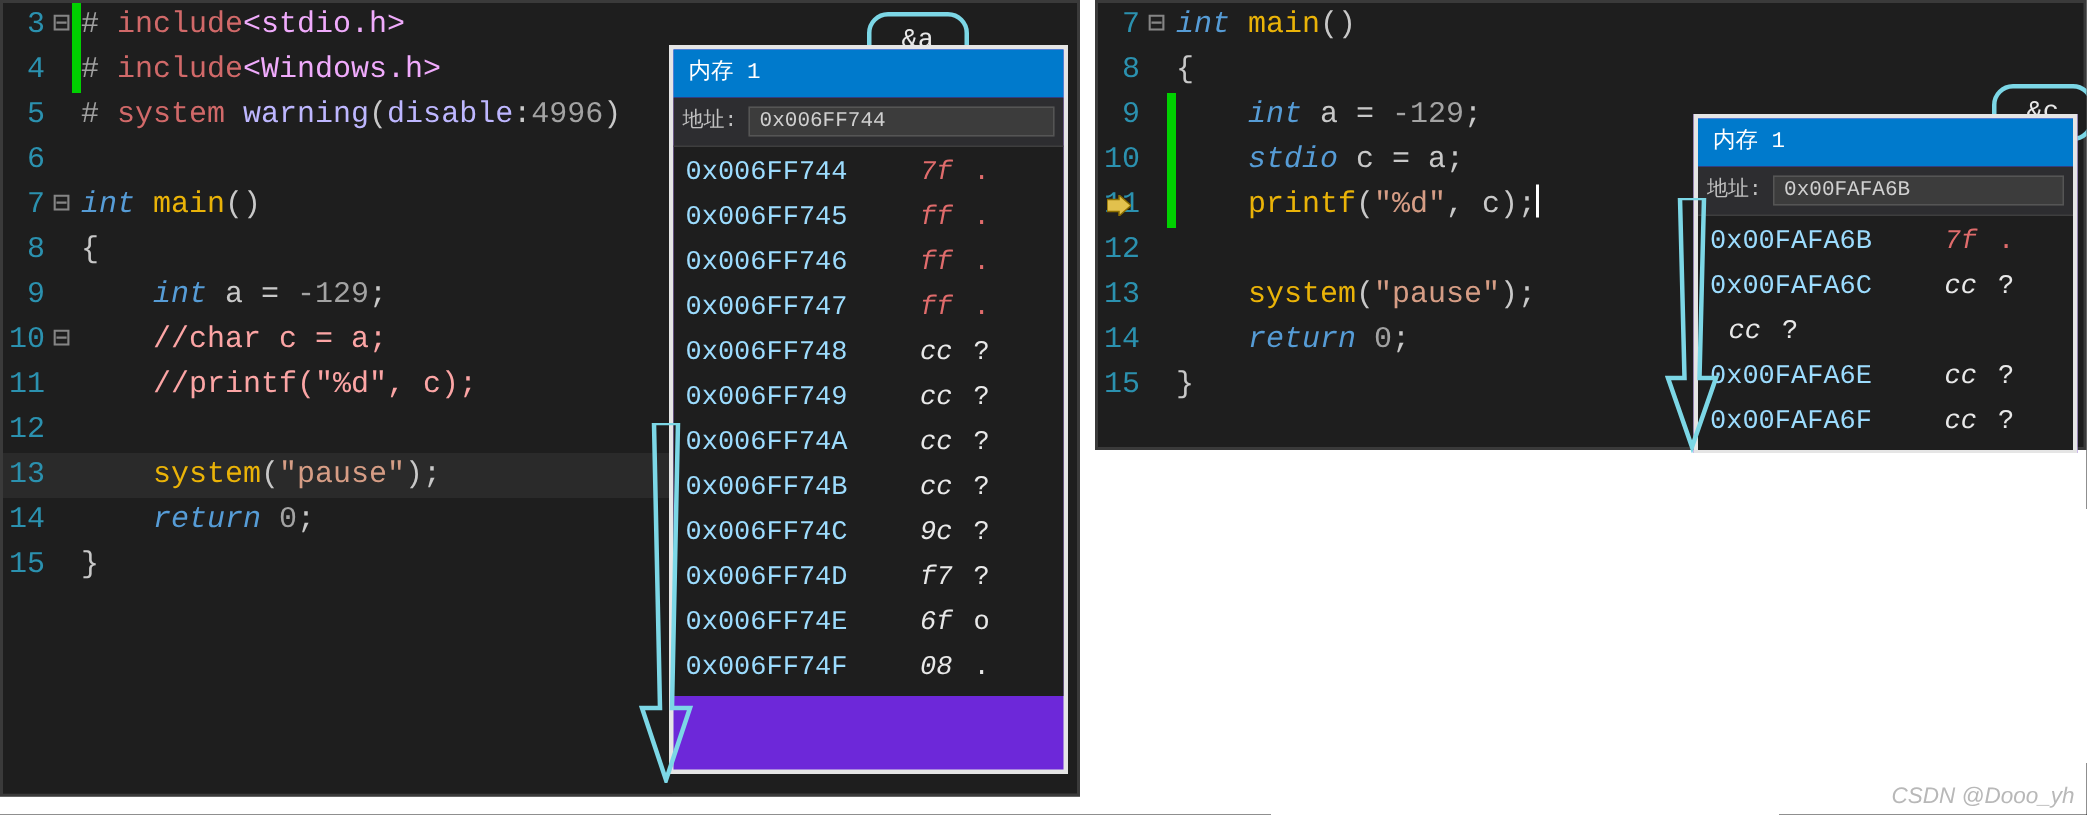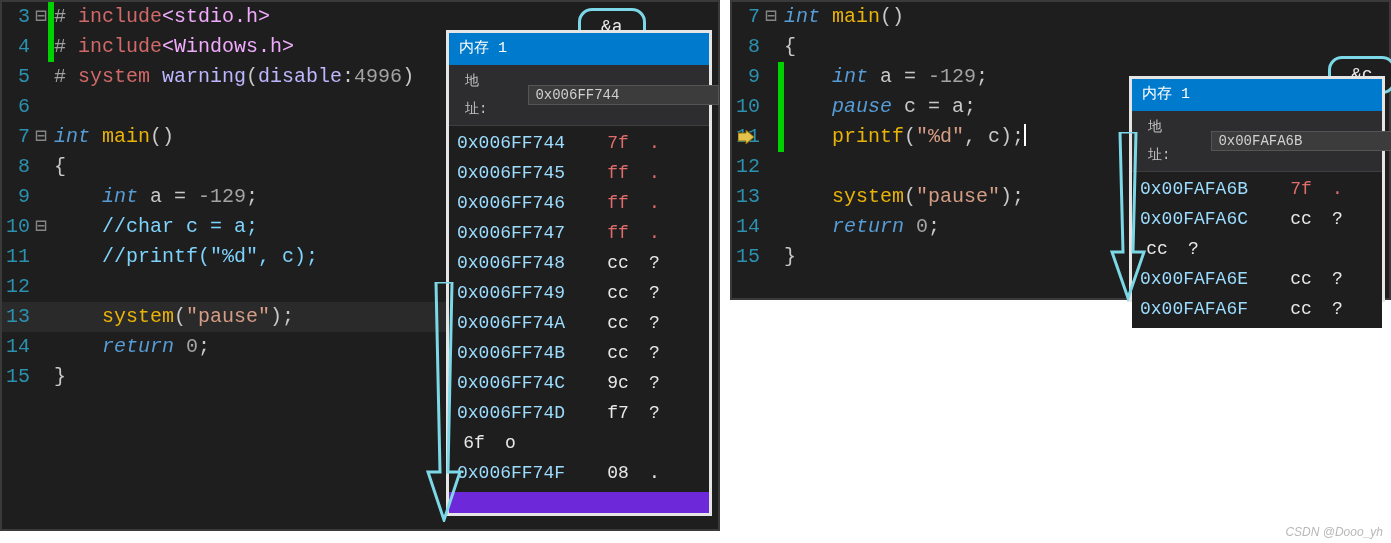--- a/index.html
+++ b/index.html
@@ -38,21 +38,21 @@
   .bar  { width: 6px; background: transparent; }
   .bar.on { background: #00d000; }
   .code { flex: 1; }
 
   .kw     { color: #569cd6; font-style: italic; }
   .inc    { color: #d16969; margin-left: 12px; }
   .incang { color: #f0abfc;}
   .mac    { color: #beb7ff; text-align: center; }
   .num    { color: #a3a3a3; }
   .str    { color: #d69d85; }
-  .cmt    { color: #7dd3fc; }
+  .cmt    { color: #fca5a5; }
   .fn     { color: #eab308; }
   .pl     { color: #c8c8c8; }
   .sp     { color: #a0a0a0; }
   .cursor {
     display:inline-block; width:2px; height:22px; background:#fff;
     vertical-align: middle; transform: translateY(-2px);
   }
   .bp-arrow{
     position:absolute; left:-26px; top:50%; transform:translateY(-50%);
   }
@@ -73,32 +73,31 @@
     background: #007acc;
     color: #fff;
     padding: 2px 10px;
     font-size: 15px;
   }
   .mem-addrbar {
     display: flex; align-items: center;
     background: #2d2d30;
     border-bottom:1px solid #3e3e3e;
     font-size: 14px;
-    padding: 2px 16px;
-    gap: 33px;
+    padding: 2px 6px;
   }
   .mem-addrbar .lab { color: #c0c0c0; margin-right: 8px;}
   .mem-addrbar .inp {
     flex:1; background:#3c3c3c; border:1px solid #555; color:#d0d0d0;
     padding:1px 6px; font-family: inherit; font-size:14px;
   }
   .mem-rows { padding: 2px 0 4px 8px; background:#1e1e1e;}
   .mem-row { display: flex; gap: 14px; height: 30px; align-items: center;}
   .mem-row .addr { color: #9cdcfe; width: 130px; }
-  .mem-row .byte { width: 34px; text-align: center; }
+  .mem-row .byte { width: 34px; text-align: right; font-style: italic; }
   .mem-row .byte.red { color: #e06c6c; }
   .mem-row .byte.wht { color: #e8e8e8; }
   .mem-row .asc  { width: 20px; color: #e8e8e8; }
   .mem-row .asc.red { color: #e06c6c; }
 
   
   .bubble {
     position: absolute;
     border: 3px solid #7cd7e6;
     background: #1e1e1e;
@@ -116,21 +115,21 @@
     border-top:14px solid #7cd7e6;
   }
   .left  .bubble-tail{ left:600px; top:46px;}
   .right .bubble-tail{ left:618px; top:94px;}
   .ann-arrow{ position:absolute; pointer-events:none;}
   .left  .ann-arrow{ left:422px; top:280px;}
   .right .ann-arrow{ left:378px; top:130px;}
 
   .watermark{
     position:absolute; right:8px; bottom:4px;
-    color:#b8b8b8; font-size:12px; font-style:italic;
+    color:#b8b8b8; font-size:15px; font-style:italic;
     font-family: "Segoe UI", Arial, sans-serif;
   }
   .code-line, .mem-row, .mem-title, .mem-addrbar, .bubble, .watermark { user-select:none; }
 </style>
 </head>
 <body>
 
 <div class="panel left">
   <div class="editor" id="ed-left">
       <div class="code-line"><span class="ln">3</span><span class="fold">⊟</span><span class="bar on"></span><span class="code"><span class="sp">#</span><span class="inc">include</span><span class="incang">&lt;stdio.h&gt;</span></span></div>
@@ -202,20 +201,21 @@
           <span class="addr">0x006FF74C</span>
           <span class="byte wht">9c</span>
           <span class="asc ">?</span>
         </div>
         <div class="mem-row">
           <span class="addr">0x006FF74D</span>
           <span class="byte wht">f7</span>
           <span class="asc ">?</span>
         </div>
         <div class="mem-row">
+          <span class="addr">0x006FF74E</span>
           <span class="byte wht">6f</span>
           <span class="asc ">o</span>
         </div>
         <div class="mem-row">
           <span class="addr">0x006FF74F</span>
           <span class="byte wht">08</span>
           <span class="asc ">.</span>
         </div>
       </div>
   </div>
@@ -225,21 +225,21 @@
       <path d="M12 0 L28 0 L24 190 L36 190 L20 238 L4 190 L16 190 Z" fill="none" stroke="#7cd7e6" stroke-width="3"></path>
     </svg>
   </div>
 </div>
 
 <div class="panel right">
   <div class="editor" id="ed-right">
       <div class="code-line"><span class="ln">7</span><span class="fold">⊟</span><span class="bar "></span><span class="code"><span class="kw">int</span><span class="pl"> </span><span class="fn">main</span><span class="pl">()</span></span></div>
       <div class="code-line"><span class="ln">8</span><span class="fold"></span><span class="bar "></span><span class="code"><span class="pl">{</span></span></div>
       <div class="code-line"><span class="ln">9</span><span class="fold"></span><span class="bar on"></span><span class="code"><span class="pl">    </span><span class="kw">int</span><span class="pl"> a = </span><span class="num">-129</span><span class="pl">;</span></span></div>
-      <div class="code-line"><span class="ln">10</span><span class="fold"></span><span class="bar on"></span><span class="code"><span class="pl">    </span><span class="kw">pause</span><span class="pl"> c = a;</span></span></div>
+      <div class="code-line"><span class="ln">10</span><span class="fold"></span><span class="bar on"></span><span class="code"><span class="pl">    </span><span class="kw">stdio</span><span class="pl"> c = a;</span></span></div>
       <div class="code-line"><span class="ln">11</span><span class="fold"><span class="bp-arrow"><svg width="16" height="14">
               <path d="M0 3 L8 3 L8 0 L16 7 L8 14 L8 11 L0 11 Z" fill="#e2c14d" stroke="#8a6d00" stroke-width="1"></path>
             </svg></span></span><span class="bar on"></span><span class="code"><span class="pl">    </span><span class="fn">printf</span><span class="pl">(</span><span class="str">"%d"</span><span class="pl">, c);</span><span class="cursor"></span></span></div>
       <div class="code-line"><span class="ln">12</span><span class="fold"></span><span class="bar "></span><span class="code"><span class="pl"> </span></span></div>
       <div class="code-line"><span class="ln">13</span><span class="fold"></span><span class="bar "></span><span class="code"><span class="pl">    </span><span class="fn">system</span><span class="pl">(</span><span class="str">"pause"</span><span class="pl">);</span></span></div>
       <div class="code-line"><span class="ln">14</span><span class="fold"></span><span class="bar "></span><span class="code"><span class="pl">    </span><span class="kw">return</span><span class="pl"> </span><span class="num">0</span><span class="pl">;</span></span></div>
       <div class="code-line"><span class="ln">15</span><span class="fold"></span><span class="bar "></span><span class="code"><span class="pl">}</span></span></div>
     </div>
 
   <div class="bubble">&amp;c</div>

